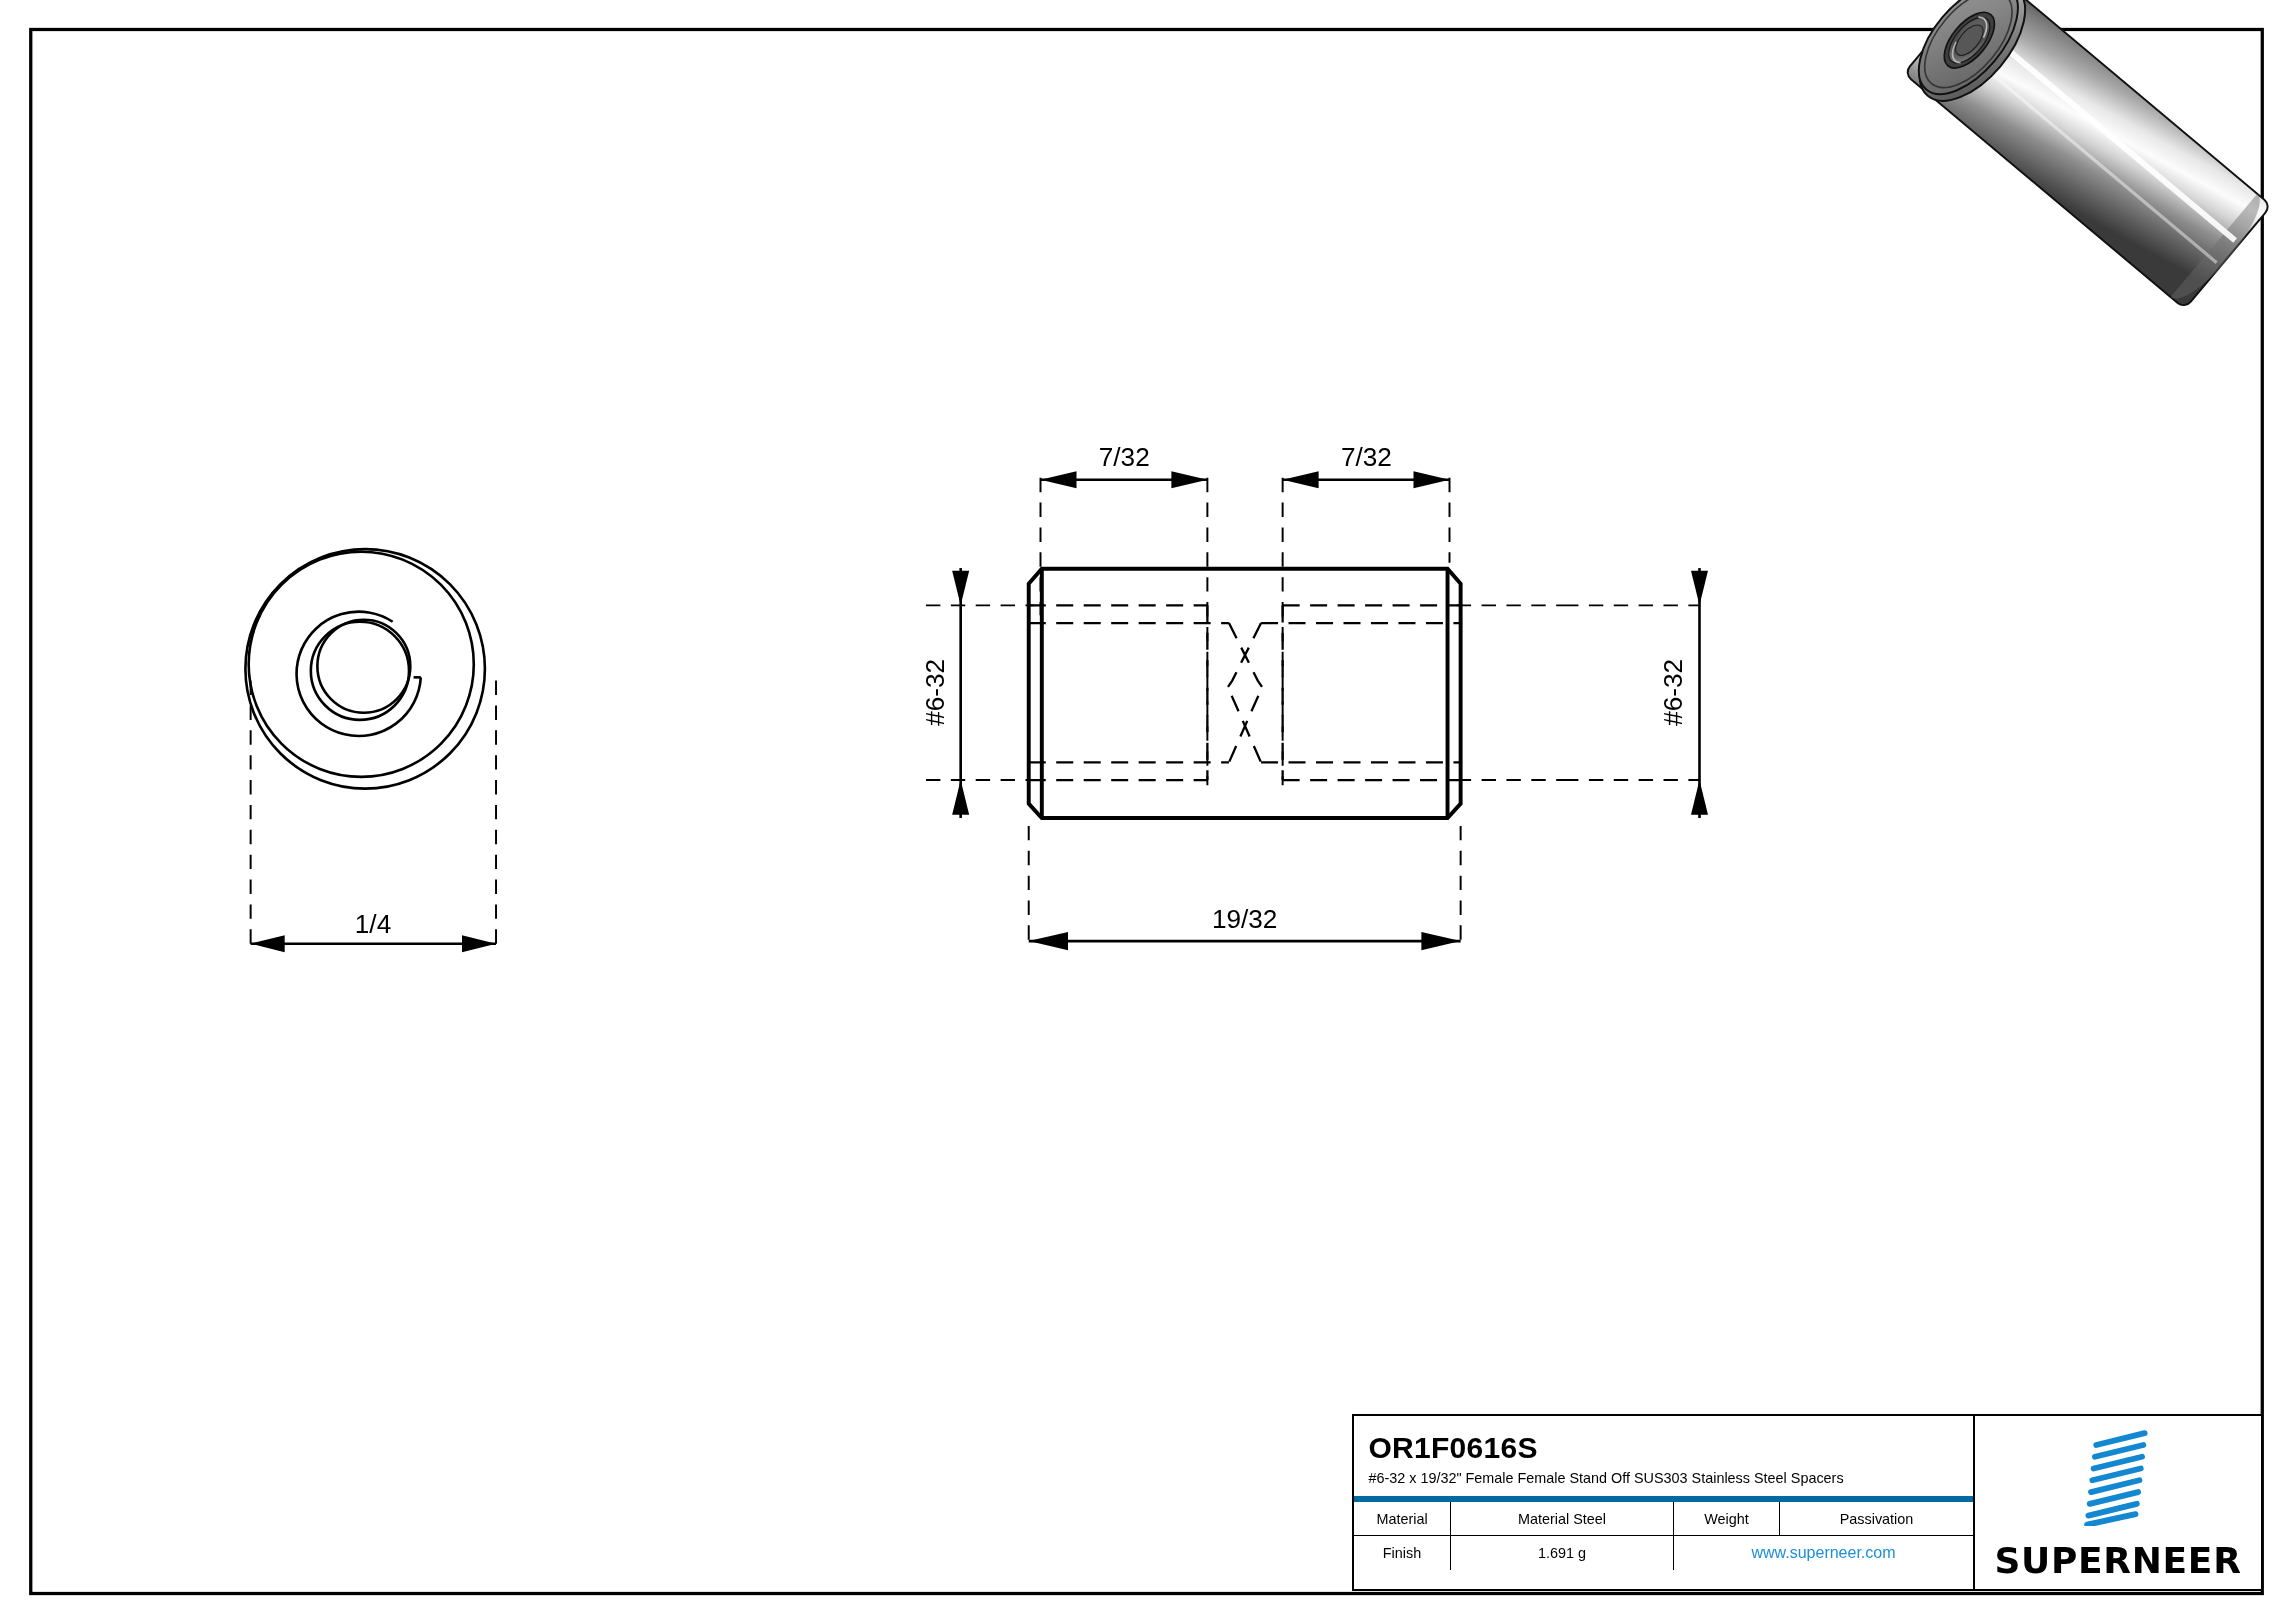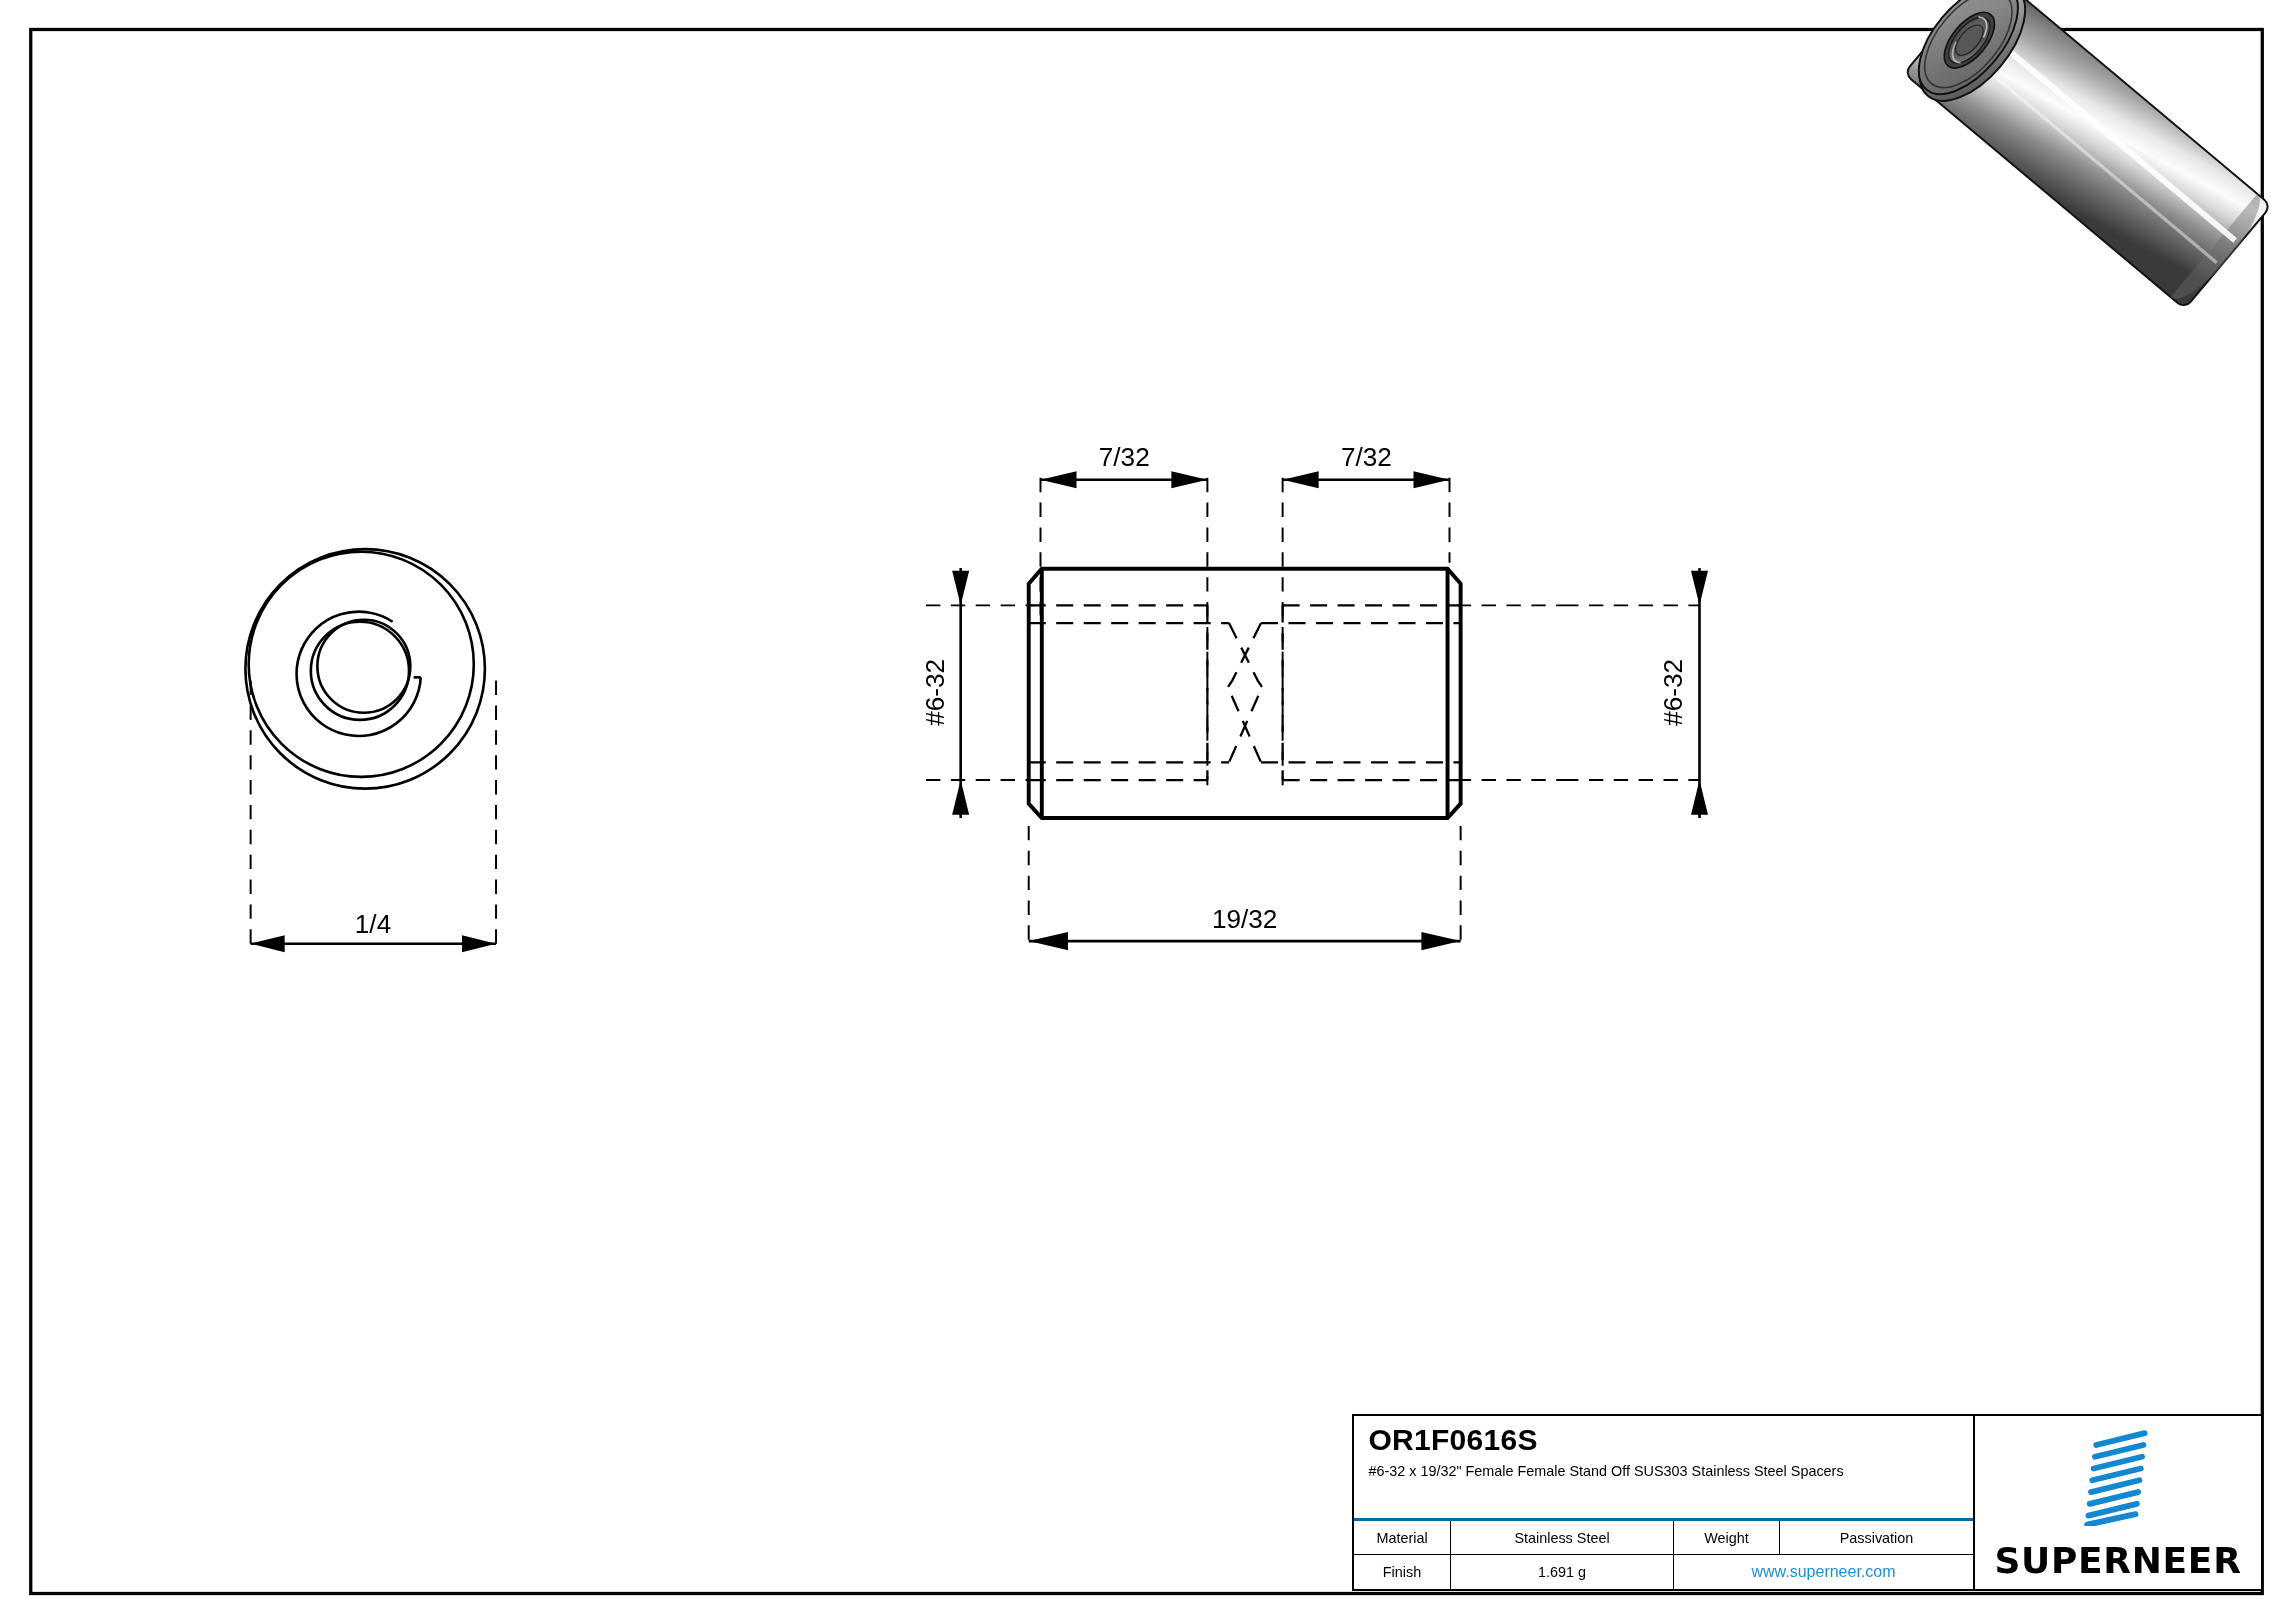--- a/index.html
+++ b/index.html
@@ -41,27 +41,27 @@
     flex-direction: row;
   }
   #tb-left {
     width: 621px;
     box-sizing: border-box;
     border-right: 2px solid #000;
     display: flex;
     flex-direction: column;
   }
   #tb-upper {
-    height: 105px;
-    box-sizing: border-box;
-    border-bottom: 3px solid #0369a1;
+    height: 86px;
+    box-sizing: border-box;
+    border-bottom: 6px solid #0369a1;
     padding: 5.2px 0 0 14.4px;
     display: flex;
     flex-direction: column;
-    justify-content: flex-start;
+    justify-content: center;
   }
   #part-number {
     font-size: 30px;
     font-weight: bold;
     line-height: 38px;
     color: #000;
     letter-spacing: 0.3px;
   }
   #part-description {
     font-size: 14.4px;
@@ -293,21 +293,21 @@
 
     <div id="tb-left">
 
       <div id="tb-upper">
         <div id="part-number">OR1F0616S</div>
         <div id="part-description">#6-32 x 19/32" Female Female Stand Off SUS303 Stainless Steel Spacers</div>
       </div>
 
       <div class="tb-row first">
         <div class="tb-cell c-label">Material</div>
-        <div class="tb-cell c-value">Stainless Steel</div>
+        <div class="tb-cell c-value">Material Steel</div>
         <div class="tb-cell c-label2">Weight</div>
         <div class="tb-cell c-value2">Passivation</div>
       </div>
 
       <div class="tb-row">
         <div class="tb-cell c-label">Finish</div>
         <div class="tb-cell c-weightv">1.691 g</div>
         <div class="tb-cell c-web">
           <a id="website-link" href="#">www.superneer.com</a>
         </div>

